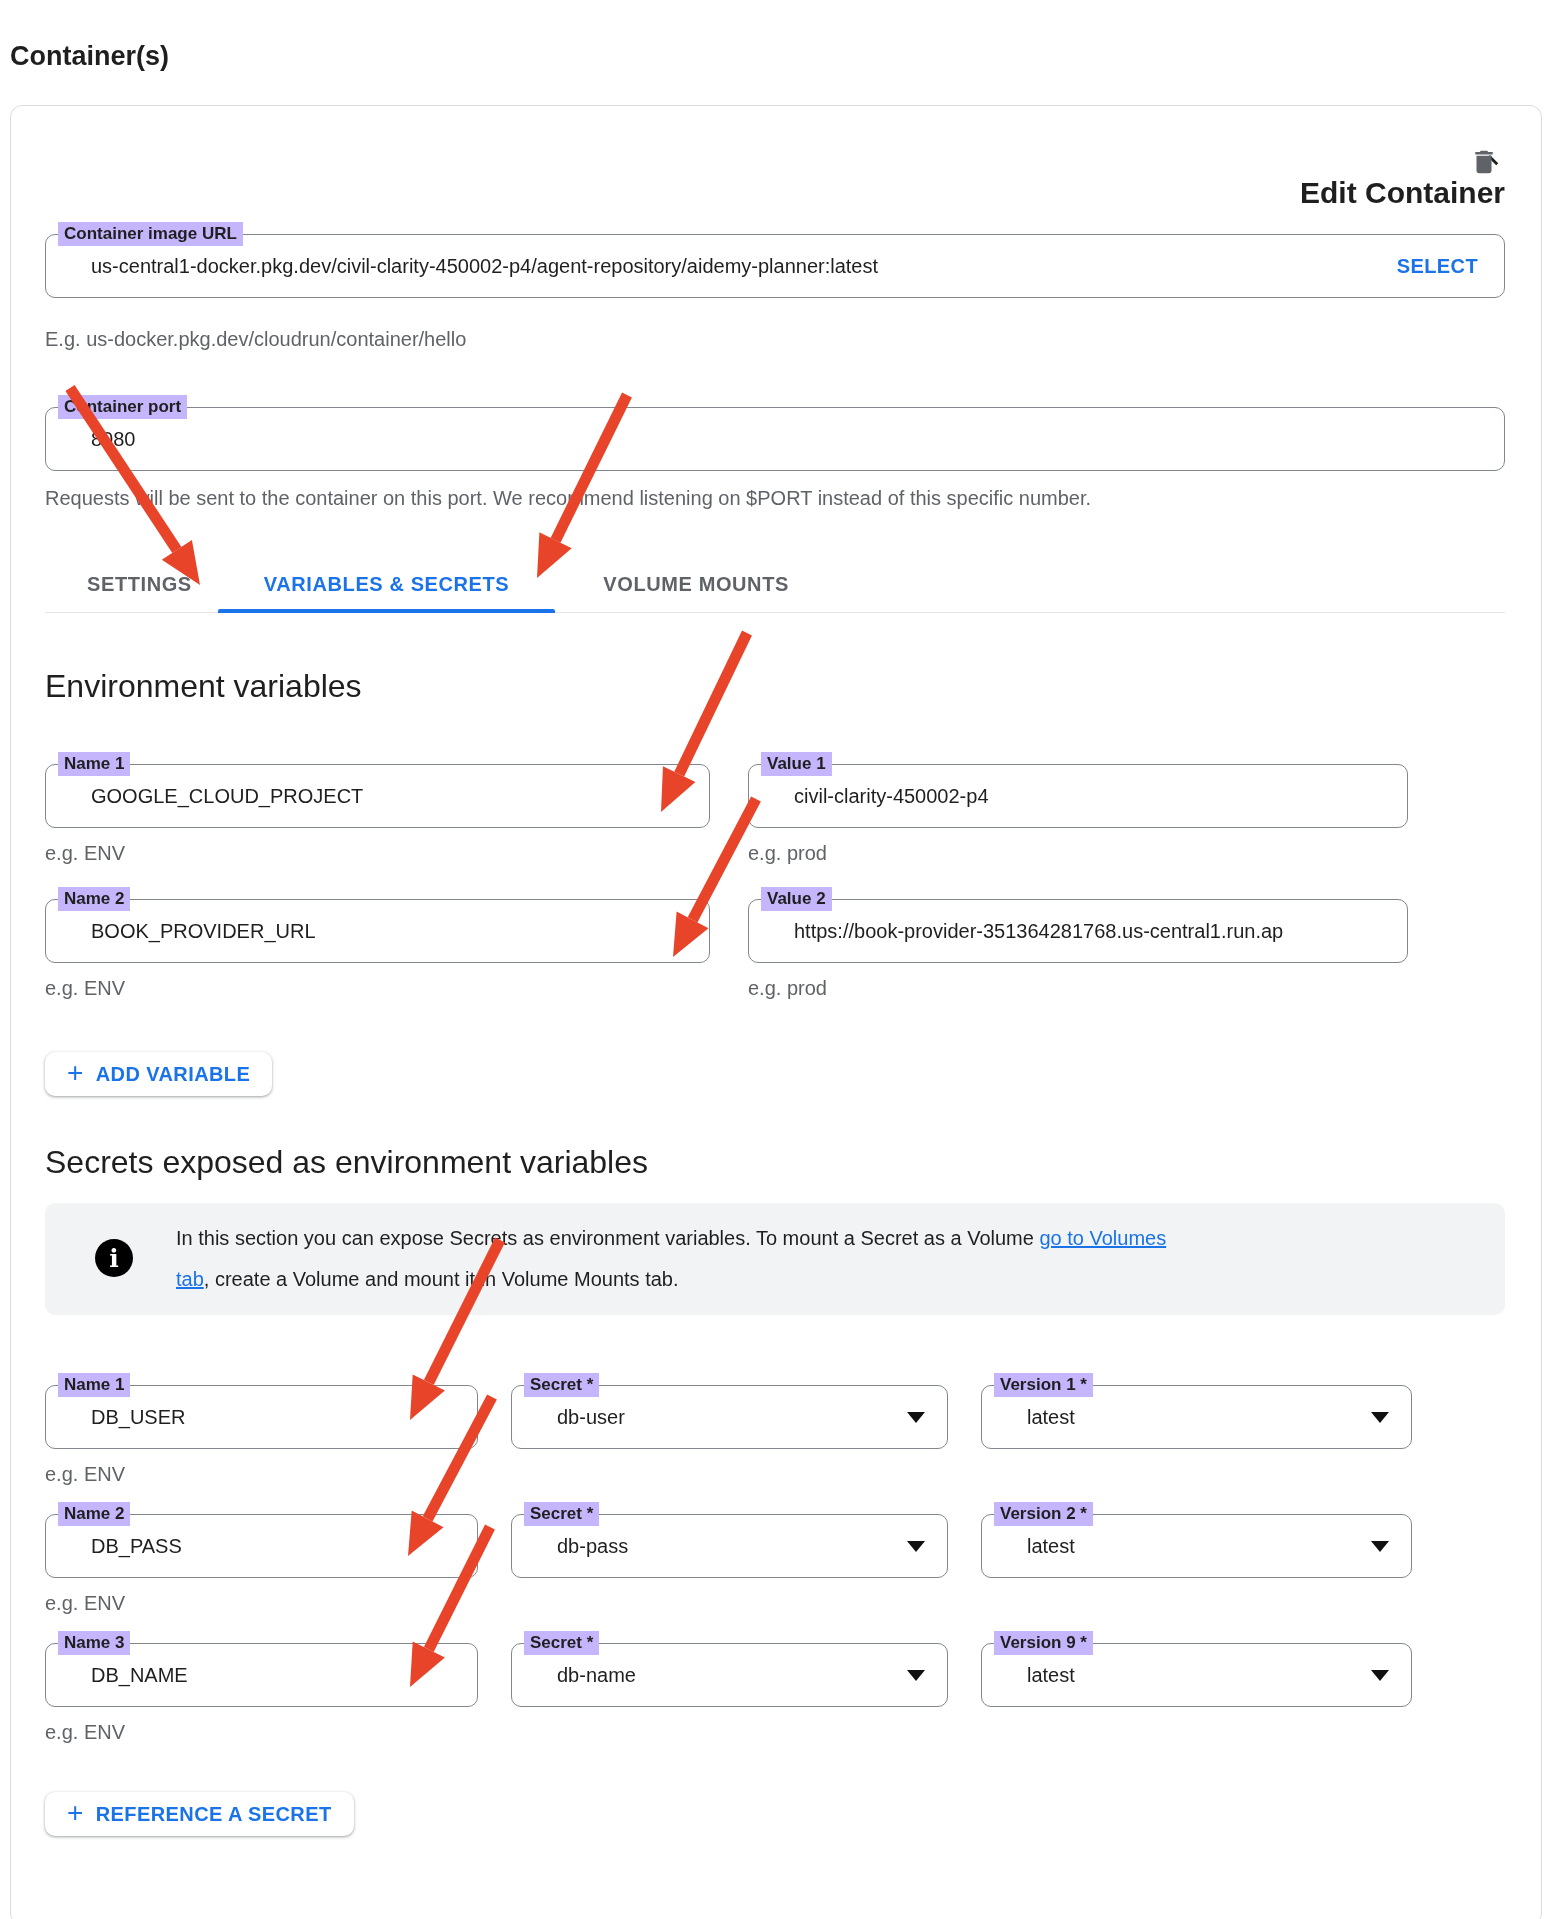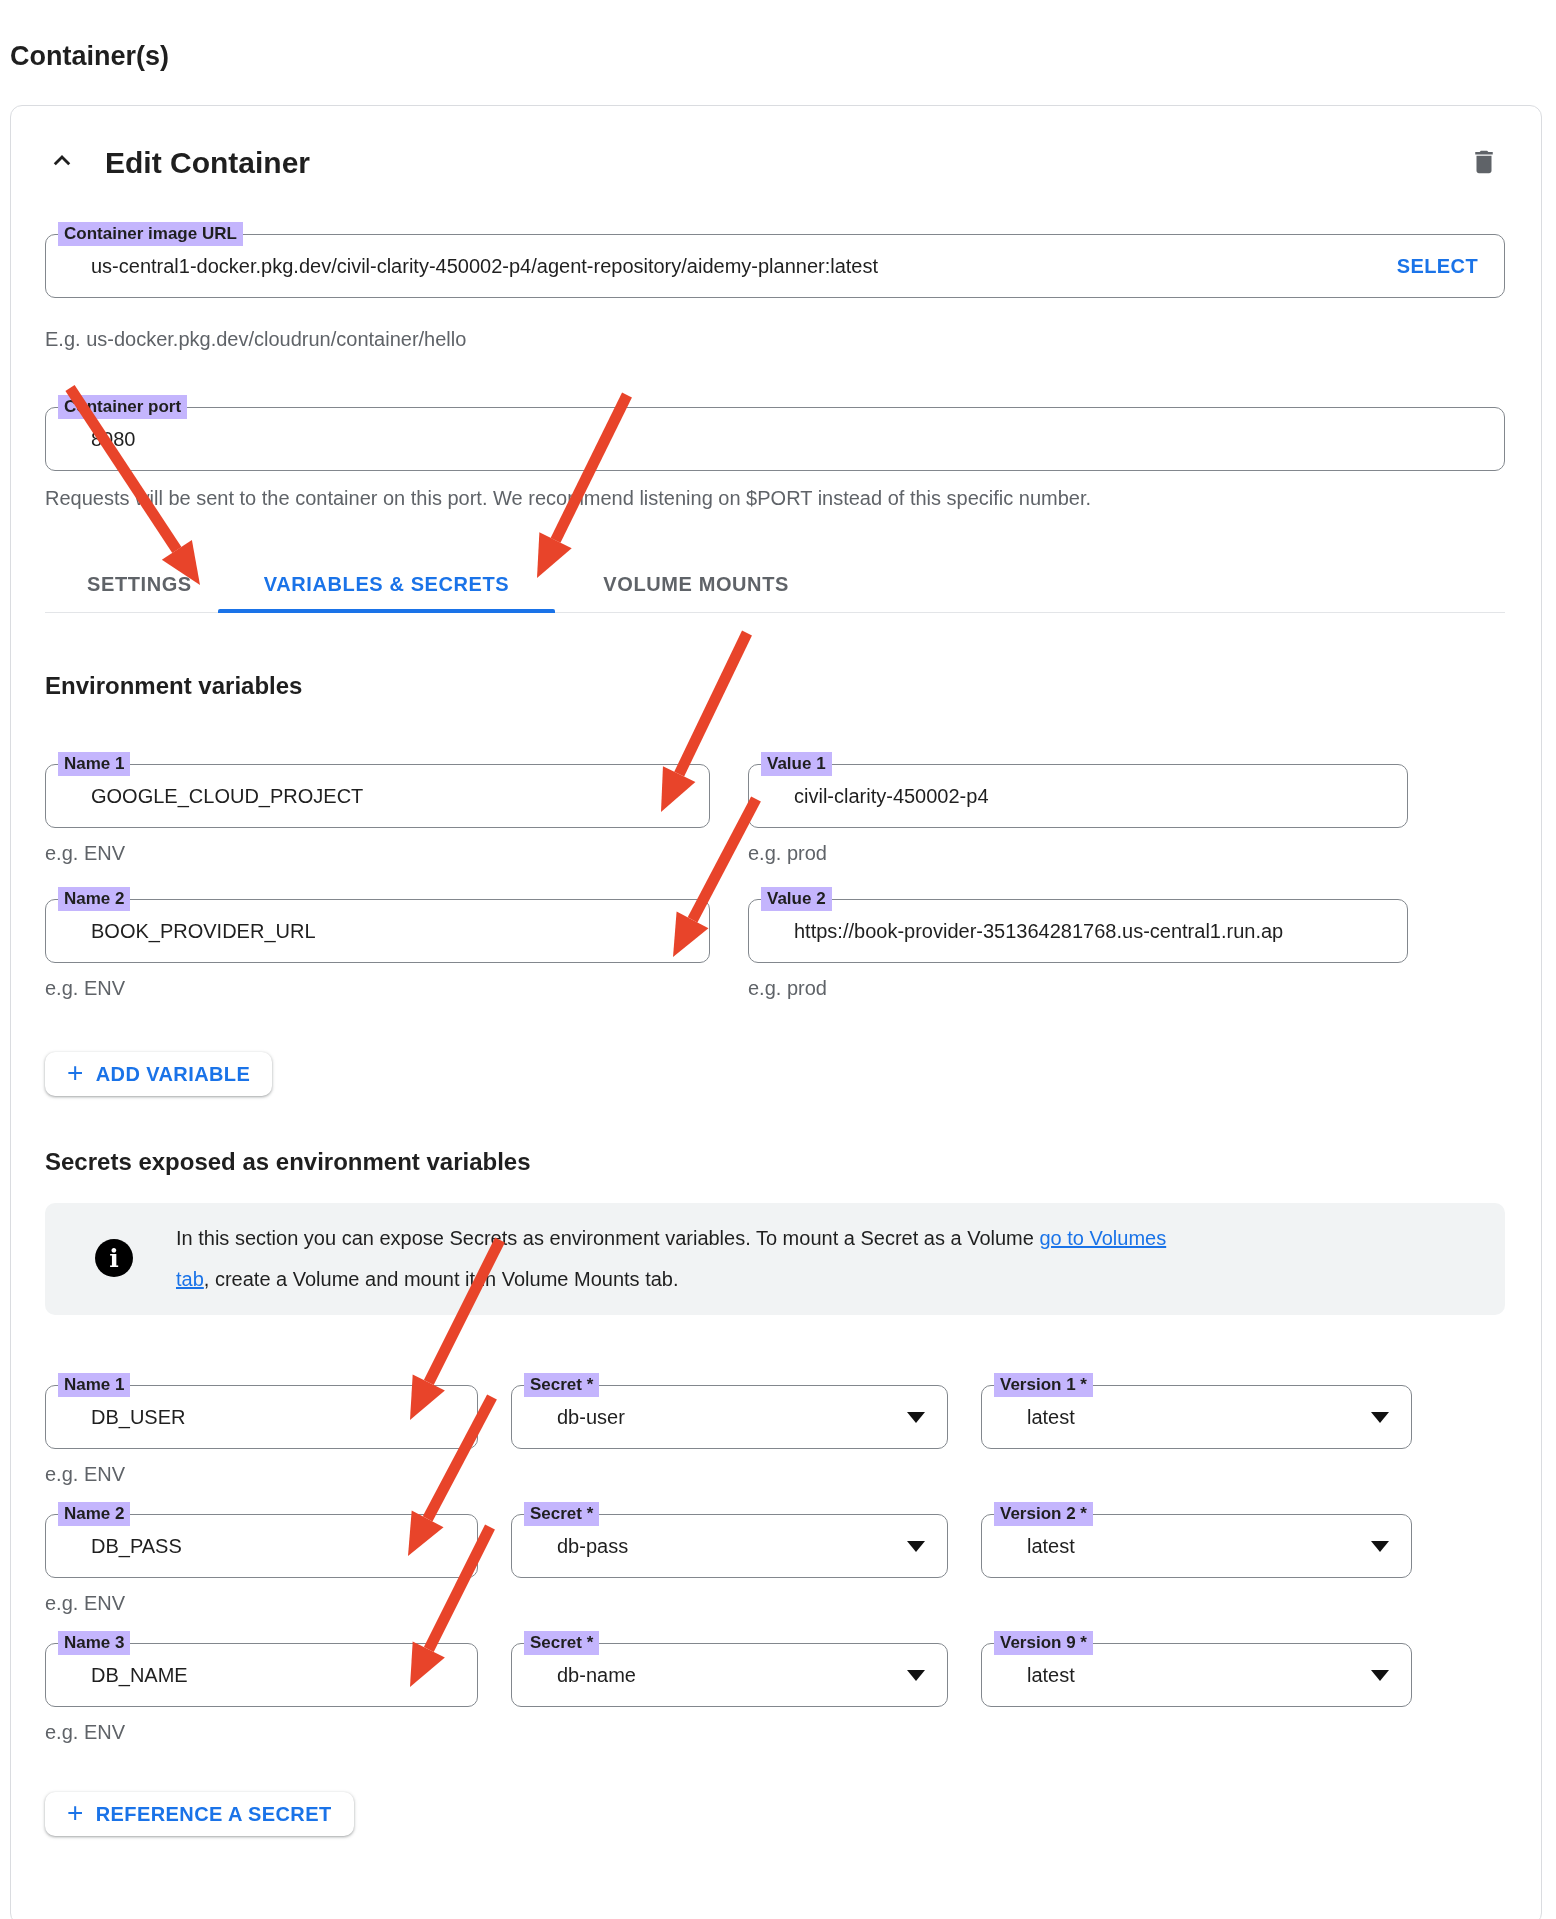--- a/index.html
+++ b/index.html
@@ -14,21 +14,21 @@
     font-size:27px; font-weight:700; color:#1f1f1f; line-height:33px;
   }
   .card {
     position:relative;
     margin:32px 14px 0 10px;
     border:1px solid #dadce0; border-radius:12px;
     background:#fff;
     min-height:1820px;
     padding:0 36px 40px 34px;
   }
-  .card-header { margin-top:40px; height:36px; display:flex; align-items:flex-start; position:relative; }
+  .card-header { margin-top:40px; height:36px; display:flex; align-items:flex-end; position:relative;flex-direction:column; }
   .chevron-btn { width:30px; height:30px; margin-left:2px; display:flex; align-items:center; justify-content:center; cursor:pointer; background:none; border:none; }
   .card-title { margin-left:28px; font-size:30px; font-weight:700; color:#1f1f1f; }
   .trash-btn { position:absolute; right:4px; top:0; width:34px; height:34px; border:none; background:none; cursor:pointer; display:flex; align-items:center; justify-content:center; }
 
   .outlined-field {
     position:relative; height:64px;
     border:1.5px solid #82878d; border-radius:10px;
     display:flex; align-items:center;
     padding:0 26px 0 17px;
     background:#fff;
@@ -62,21 +62,21 @@
   .tab {
     position:relative; display:flex; align-items:center; justify-content:center;
     font-size:20px; font-weight:700; letter-spacing:.6px; color:#5f6368;
     cursor:pointer; background:none; border:none;
   }
   .tab-settings { margin-left:16px; padding:0 26px; }
   .tab-variables { padding:0 46px; color:#1a73e8; }
   .tab-volumes { margin-left:22px; padding:0 26px; }
   .tab-underline { position:absolute; left:0; right:0; bottom:-1px; height:4px; background:#1a73e8; border-radius:2px 2px 0 0; }
 
-  .section-heading { font-size:24px; font-weight:700; color:#1f1f1f; line-height:30px; }
+  .section-heading { font-size:32px; font-weight:400; color:#1f1f1f; line-height:30px; }
   .env-heading { margin-top:58px; }
   .env-grid {
     margin-top:57px;
     display:grid; grid-template-columns:665px 660px; column-gap:38px; row-gap:26px;
   }
   .cell { padding-top:6px; }
   .cell .helper { margin-top:12px; font-size:20px; line-height:27px; color:#5f6368; }
 
   .ghost-btn {
     margin-top:50px;

